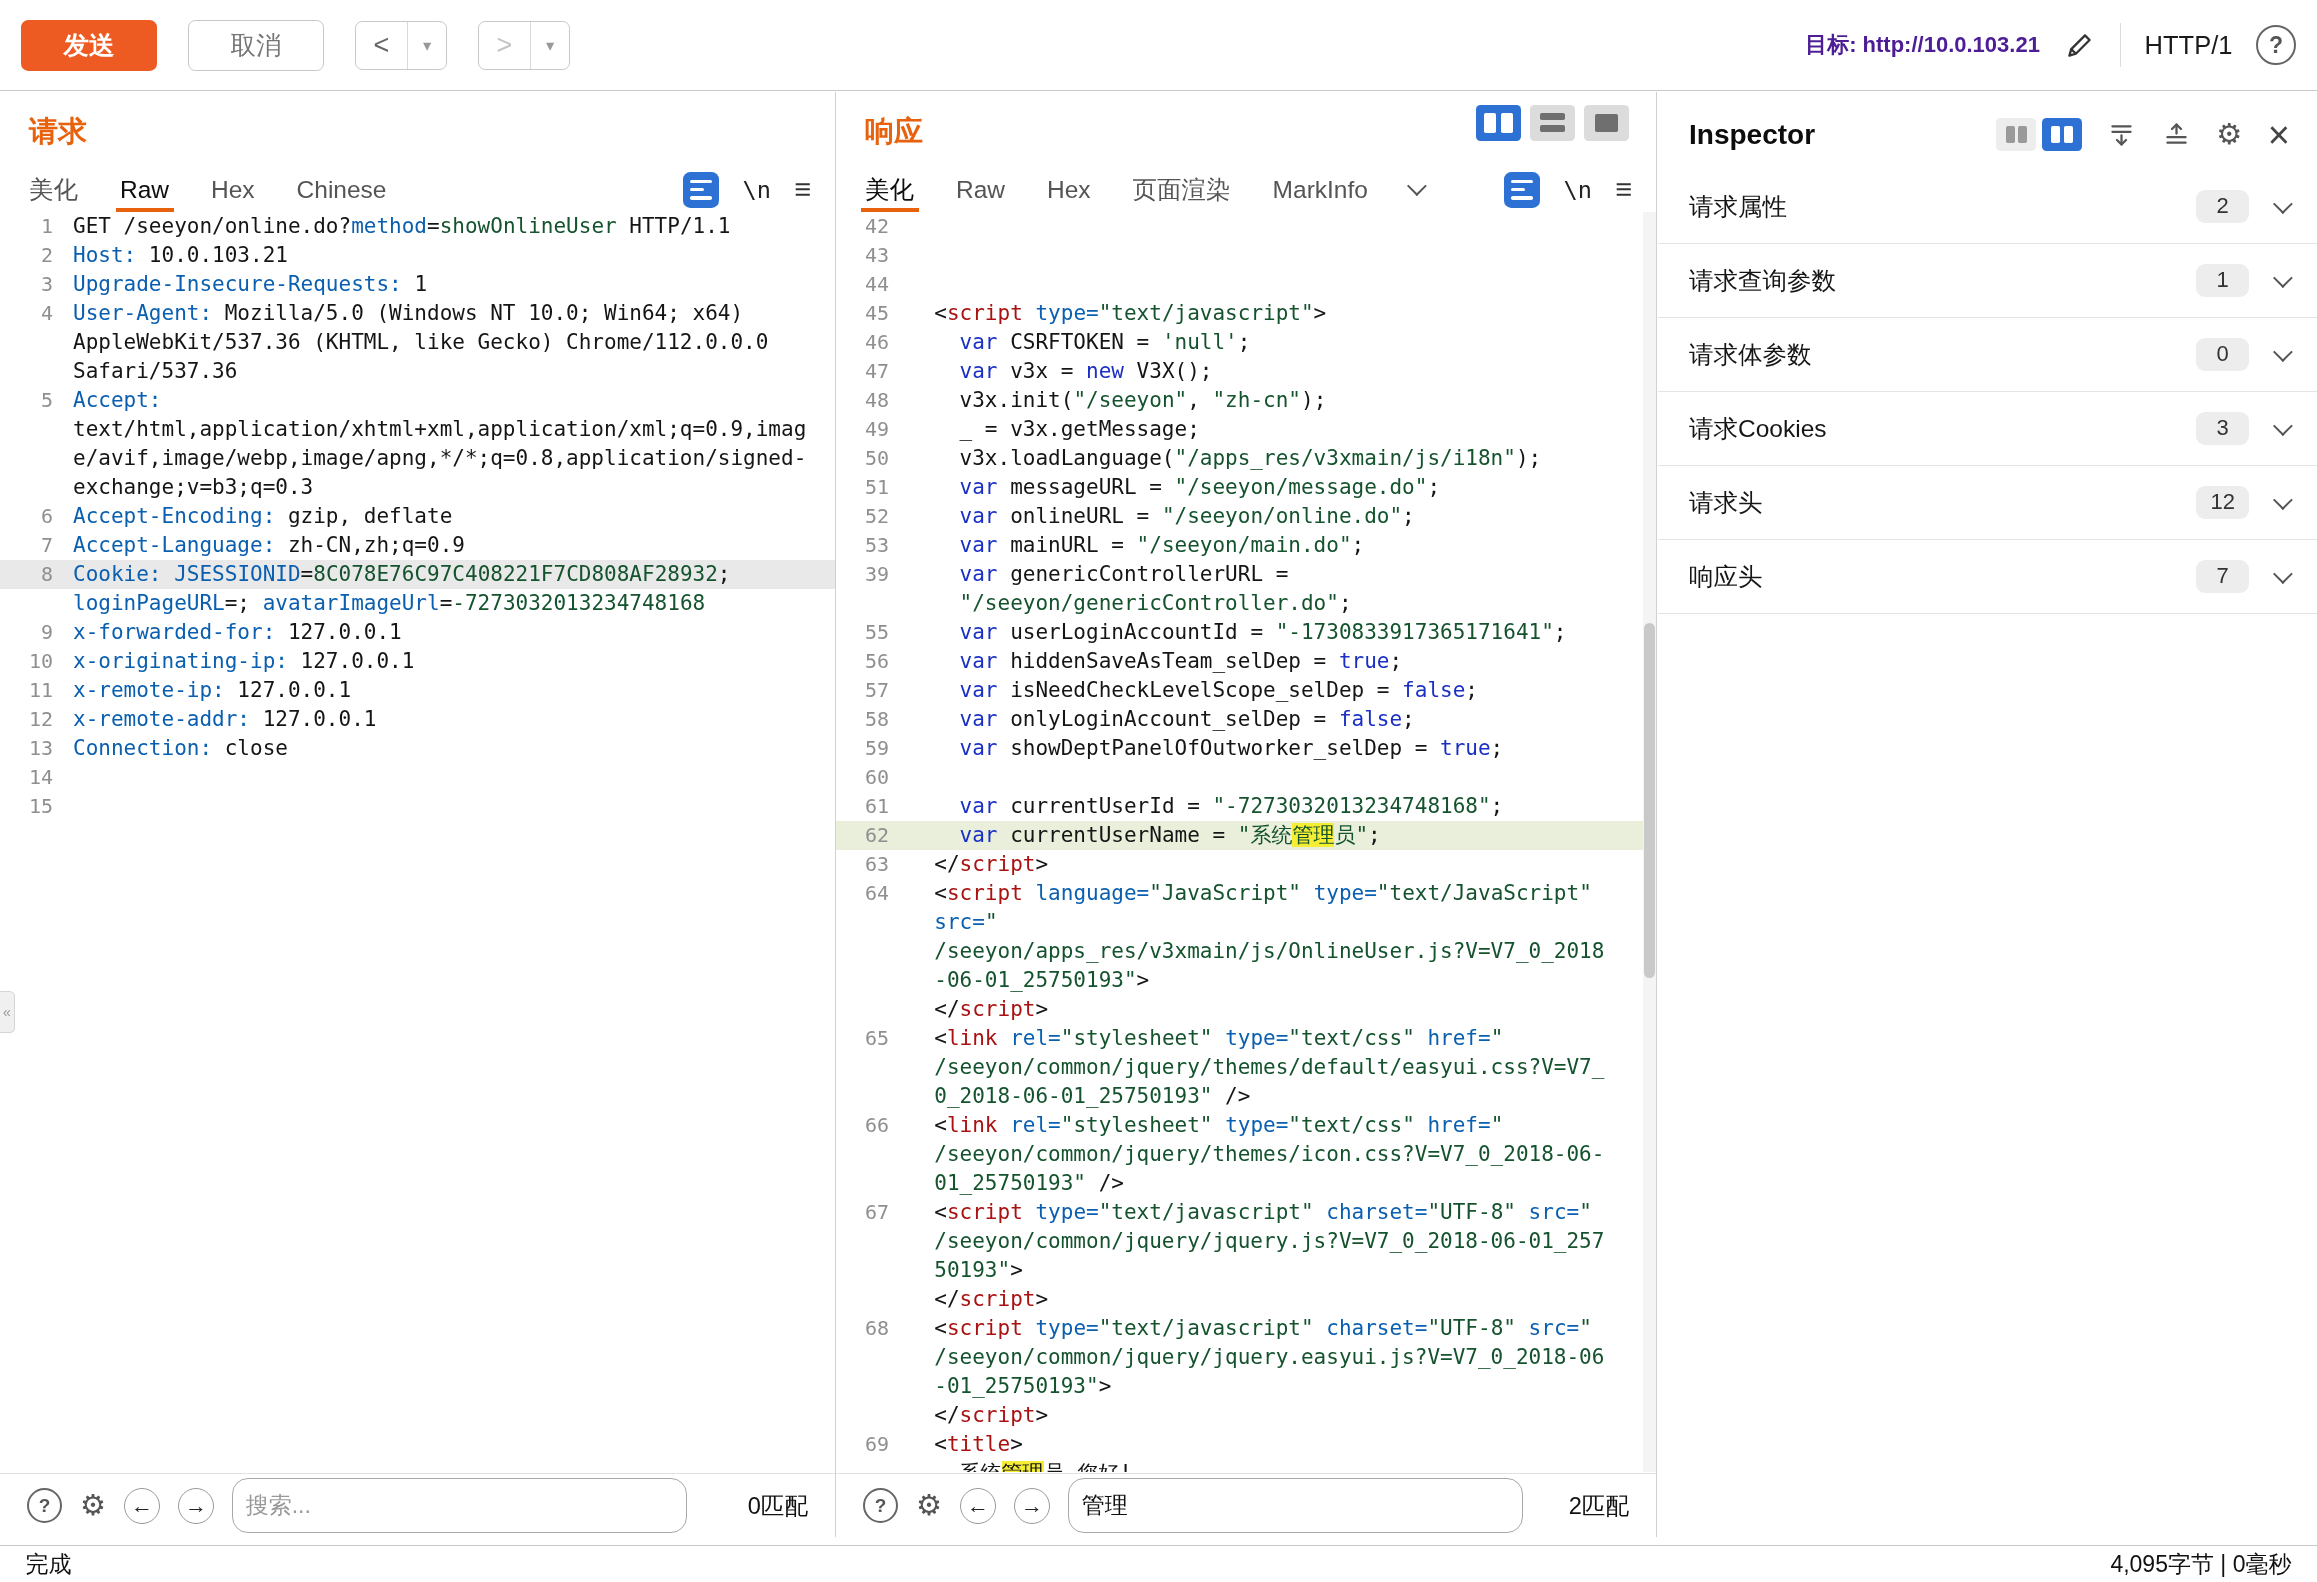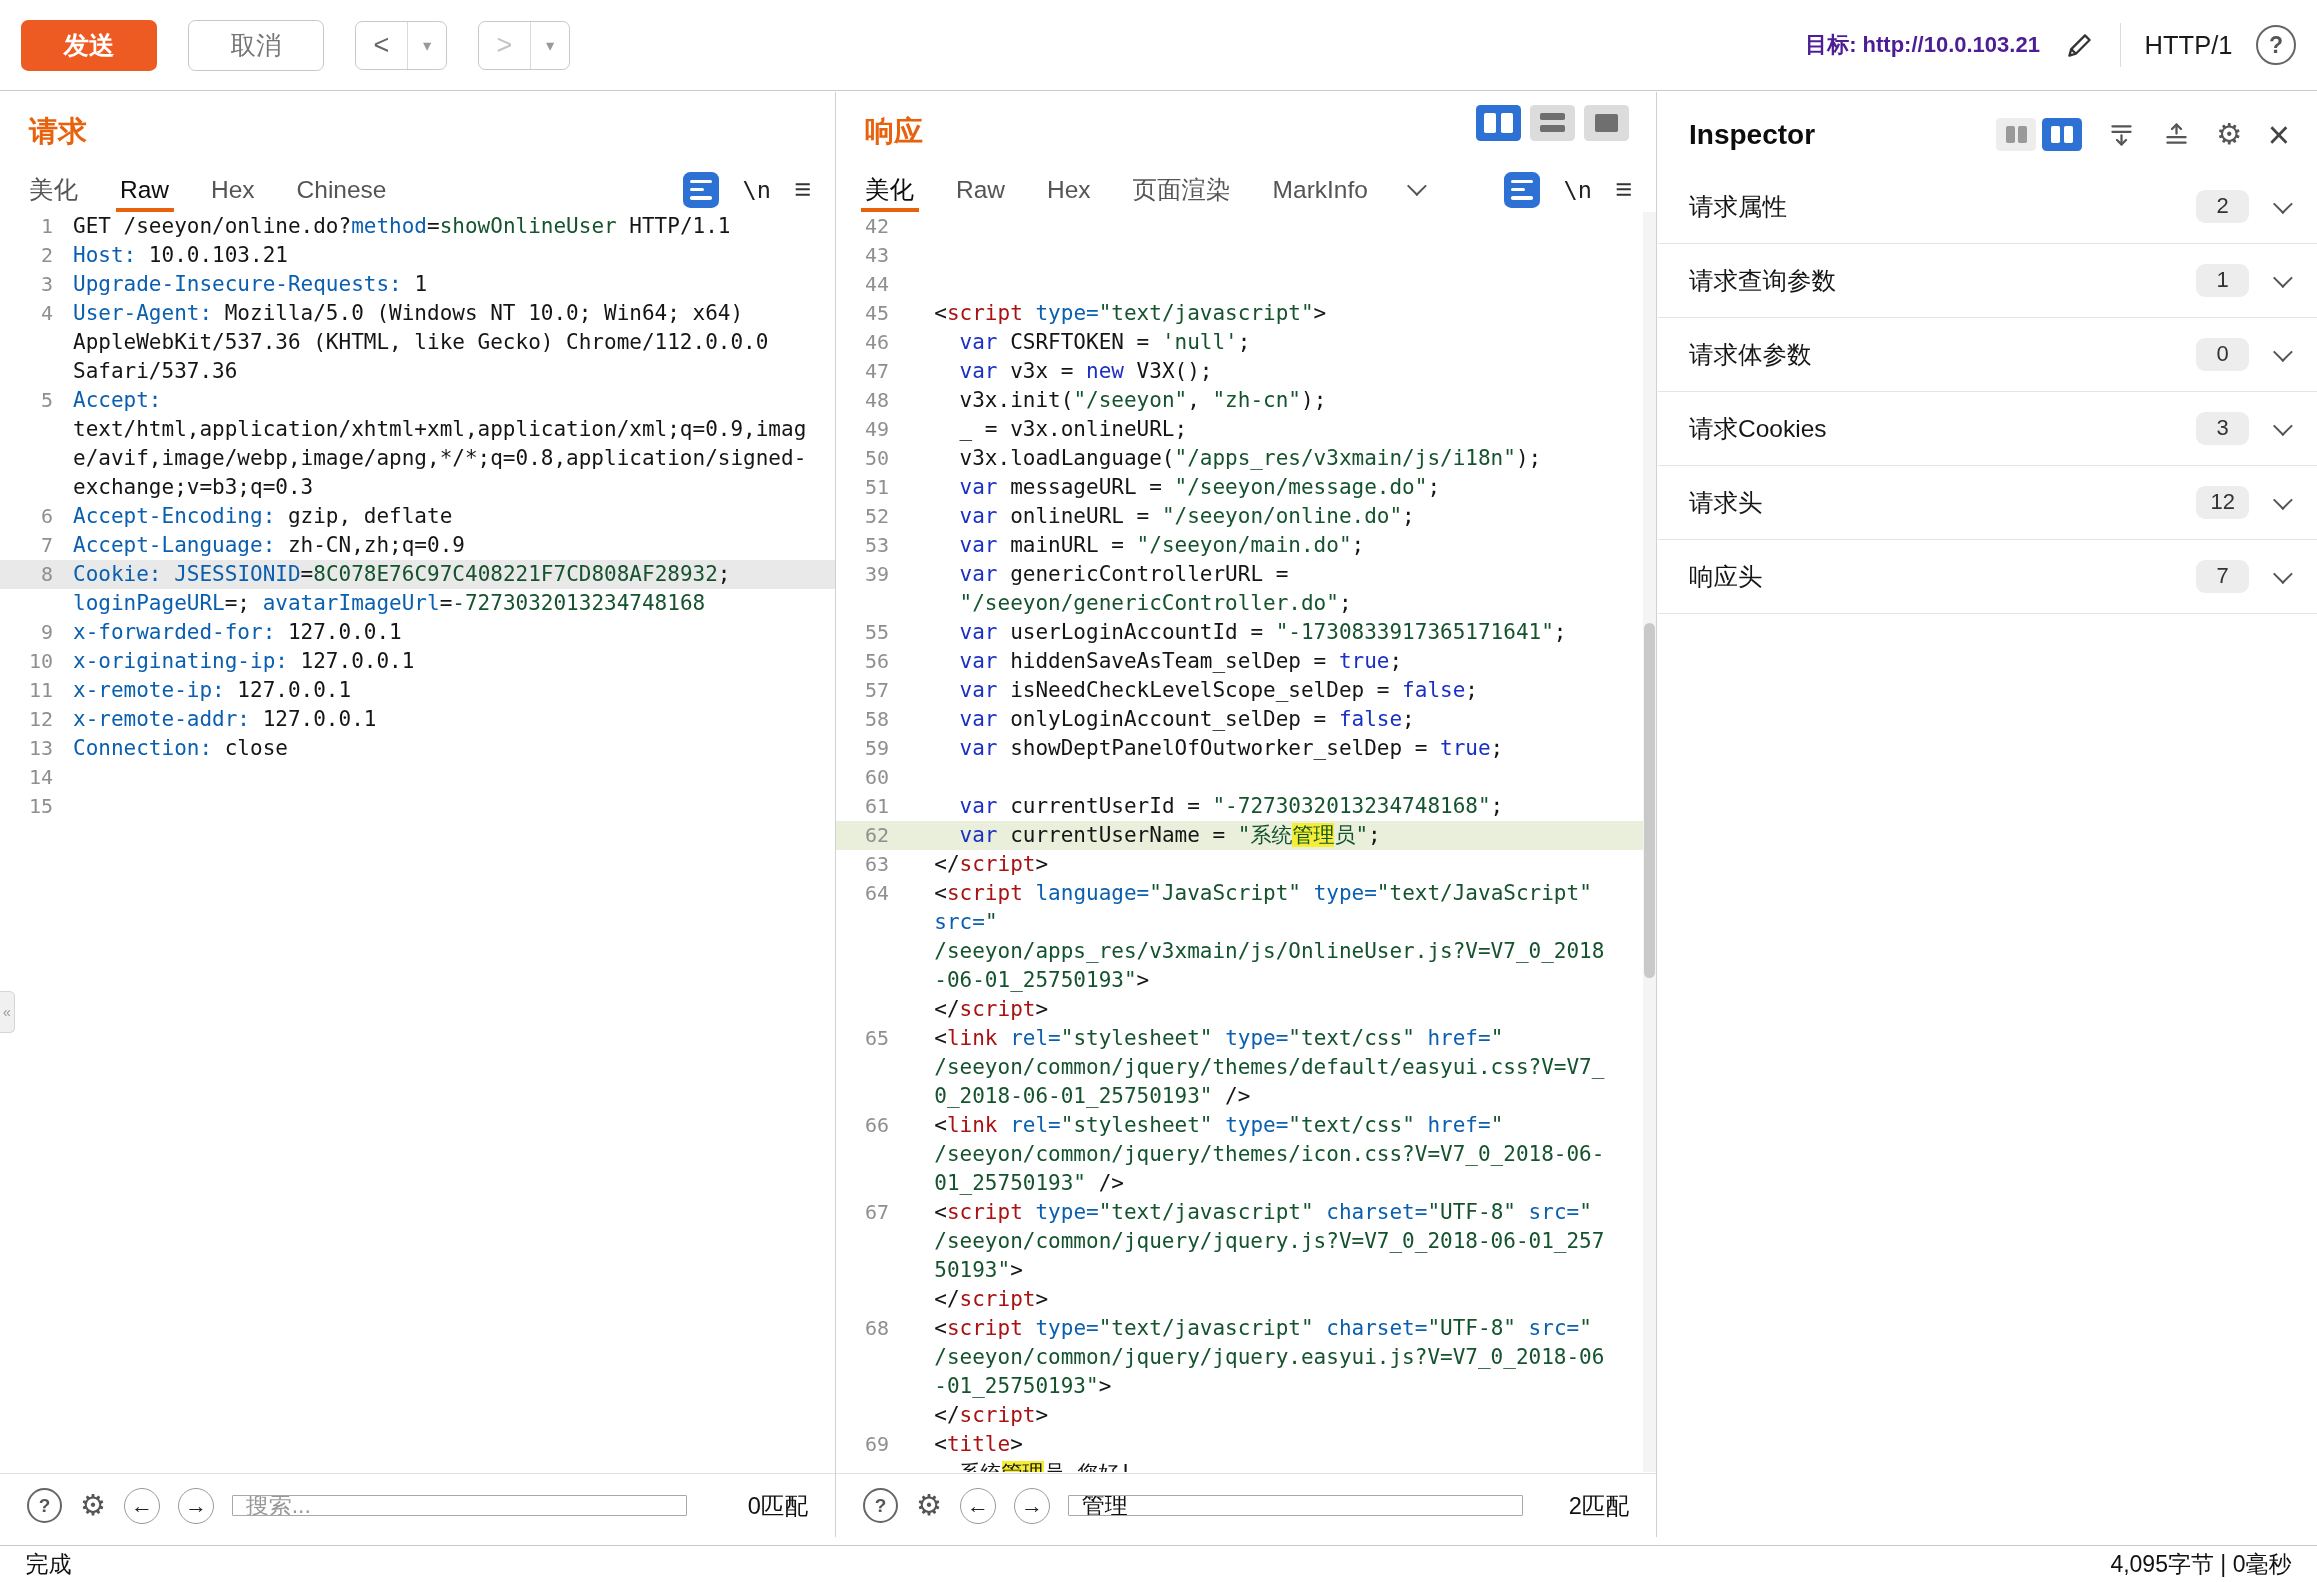--- a/index.html
+++ b/index.html
@@ -54,21 +54,21 @@
   .vscroll{position:absolute;top:0;right:0;width:12.7px;bottom:0;background:#f4f4f4;}
   .vthumb{position:absolute;left:0.9px;right:0.9px;top:411px;height:355px;background:#c9c9c9;border-radius:6.4px;}
   
   .panel-foot{position:absolute;left:0;right:0;bottom:0;height:64px;border-top:0.9px solid #e2e2e2;
             display:flex;align-items:center;gap:18px;padding:0 27px;box-sizing:border-box;}
   .circle-sm{width:35px;height:35px;border:2.7px solid #666;border-radius:50%;display:flex;align-items:center;
             justify-content:center;font-size:19px;font-weight:bold;color:#555;flex:none;box-sizing:border-box;}
   .gear{font-size:29px;color:#555;line-height:1;}
   .circle-arrow{width:36px;height:36px;border:1.8px solid #999;border-radius:50%;display:flex;align-items:center;
             justify-content:center;font-size:22px;color:#222;flex:none;box-sizing:border-box;}
-  .search-input{width:455px;height:21px;border:1.8px solid #a8a8a8;border-radius:1px;font-size:23px;
+  .search-input{width:455px;height:55px;border:1.8px solid #a8a8a8;border-radius:16px;font-size:23px;
             padding:0 12.7px;box-sizing:border-box;font-family:"Liberation Sans",sans-serif;color:#111;}
   .search-input::placeholder{color:#999;}
   .match-label{margin-left:auto;font-size:23.6px;color:#111;}
   
   .layout-btns{position:absolute;top:12.7px;right:27px;display:flex;gap:9px;}
   .lay-btn{width:45px;height:36px;border-radius:4.5px;display:flex;align-items:center;justify-content:center;gap:4.5px;}
   .lay-btn.sel{background:#2e71d4;}
   .lay-btn.idle{background:#dcdcdc;}
   .lay-btn .vbar{width:11.8px;height:20px;background:#fff;border-radius:1.8px;}
   .lay-btn .stack{display:flex;flex-direction:column;gap:4.5px;}
@@ -222,21 +222,21 @@
   </div>
   <div class="editor">
     <div>
         <div class="ed-row"><span class="gut">42</span><span class="code"></span></div>
         <div class="ed-row"><span class="gut">43</span><span class="code"></span></div>
         <div class="ed-row"><span class="gut">44</span><span class="code"></span></div>
         <div class="ed-row"><span class="gut">45</span><span class="code"><span class="sg-p">  &lt;</span><span class="sg-t">script</span><span class="sg-p"> </span><span class="sg-n">type=</span><span class="sg-v">"text/javascript"</span><span class="sg-p">&gt;</span></span></div>
         <div class="ed-row"><span class="gut">46</span><span class="code"><span class="sg-p">    </span><span class="sg-k">var</span><span class="sg-p"> CSRFTOKEN = </span><span class="sg-v">'null'</span><span class="sg-p">;</span></span></div>
         <div class="ed-row"><span class="gut">47</span><span class="code"><span class="sg-p">    </span><span class="sg-k">var</span><span class="sg-p"> v3x = </span><span class="sg-k">new</span><span class="sg-p"> V3X();</span></span></div>
         <div class="ed-row"><span class="gut">48</span><span class="code"><span class="sg-p">    v3x.init(</span><span class="sg-v">"/seeyon"</span><span class="sg-p">, </span><span class="sg-v">"zh-cn"</span><span class="sg-p">);</span></span></div>
-        <div class="ed-row"><span class="gut">49</span><span class="code"><span class="sg-p">    _ = v3x.onlineURL;</span></span></div>
+        <div class="ed-row"><span class="gut">49</span><span class="code"><span class="sg-p">    _ = v3x.getMessage;</span></span></div>
         <div class="ed-row"><span class="gut">50</span><span class="code"><span class="sg-p">    v3x.loadLanguage(</span><span class="sg-v">"/apps_res/v3xmain/js/i18n"</span><span class="sg-p">);</span></span></div>
         <div class="ed-row"><span class="gut">51</span><span class="code"><span class="sg-p">    </span><span class="sg-k">var</span><span class="sg-p"> messageURL = </span><span class="sg-v">"/seeyon/message.do"</span><span class="sg-p">;</span></span></div>
         <div class="ed-row"><span class="gut">52</span><span class="code"><span class="sg-p">    </span><span class="sg-k">var</span><span class="sg-p"> onlineURL = </span><span class="sg-v">"/seeyon/online.do"</span><span class="sg-p">;</span></span></div>
         <div class="ed-row"><span class="gut">53</span><span class="code"><span class="sg-p">    </span><span class="sg-k">var</span><span class="sg-p"> mainURL = </span><span class="sg-v">"/seeyon/main.do"</span><span class="sg-p">;</span></span></div>
         <div class="ed-row"><span class="gut">39</span><span class="code"><span class="sg-p">    </span><span class="sg-k">var</span><span class="sg-p"> genericControllerURL =</span></span></div>
         <div class="ed-row"><span class="gut"></span><span class="code"><span class="sg-p">    </span><span class="sg-v">"/seeyon/genericController.do"</span><span class="sg-p">;</span></span></div>
         <div class="ed-row"><span class="gut">55</span><span class="code"><span class="sg-p">    </span><span class="sg-k">var</span><span class="sg-p"> userLoginAccountId = </span><span class="sg-v">"-1730833917365171641"</span><span class="sg-p">;</span></span></div>
         <div class="ed-row"><span class="gut">56</span><span class="code"><span class="sg-p">    </span><span class="sg-k">var</span><span class="sg-p"> hiddenSaveAsTeam_selDep = </span><span class="sg-k">true</span><span class="sg-p">;</span></span></div>
         <div class="ed-row"><span class="gut">57</span><span class="code"><span class="sg-p">    </span><span class="sg-k">var</span><span class="sg-p"> isNeedCheckLevelScope_selDep = </span><span class="sg-k">false</span><span class="sg-p">;</span></span></div>
         <div class="ed-row"><span class="gut">58</span><span class="code"><span class="sg-p">    </span><span class="sg-k">var</span><span class="sg-p"> onlyLoginAccount_selDep = </span><span class="sg-k">false</span><span class="sg-p">;</span></span></div>

